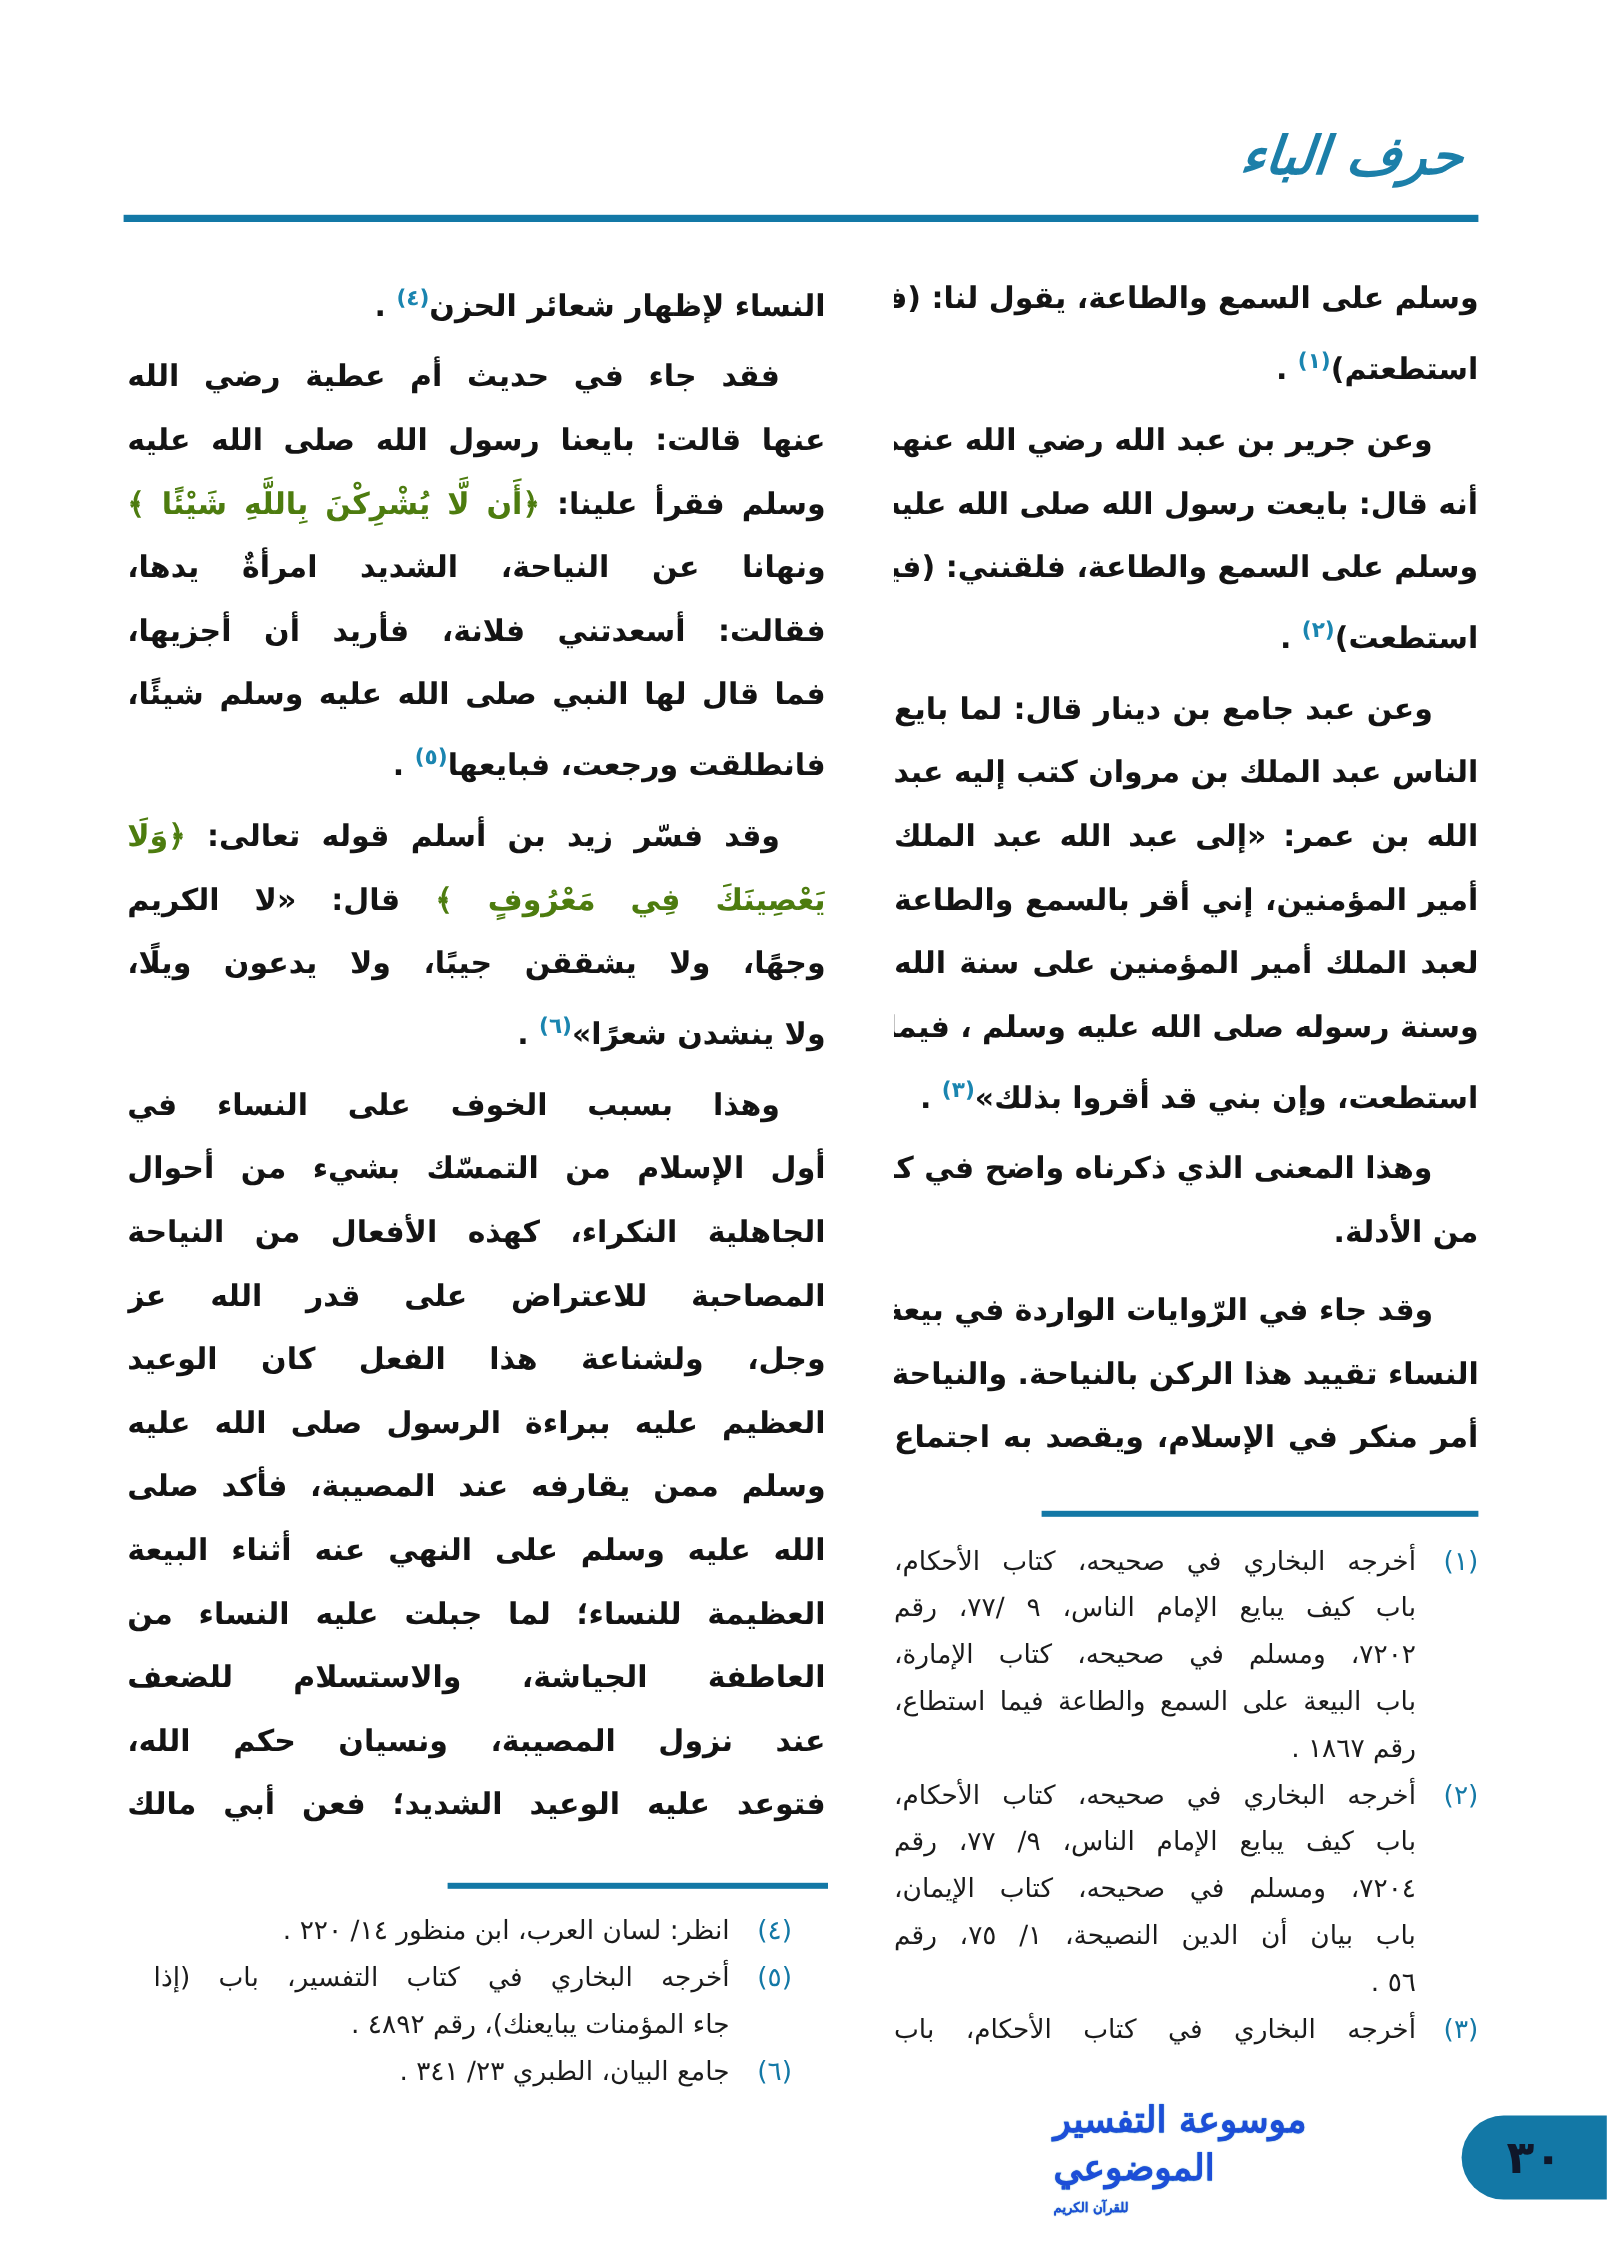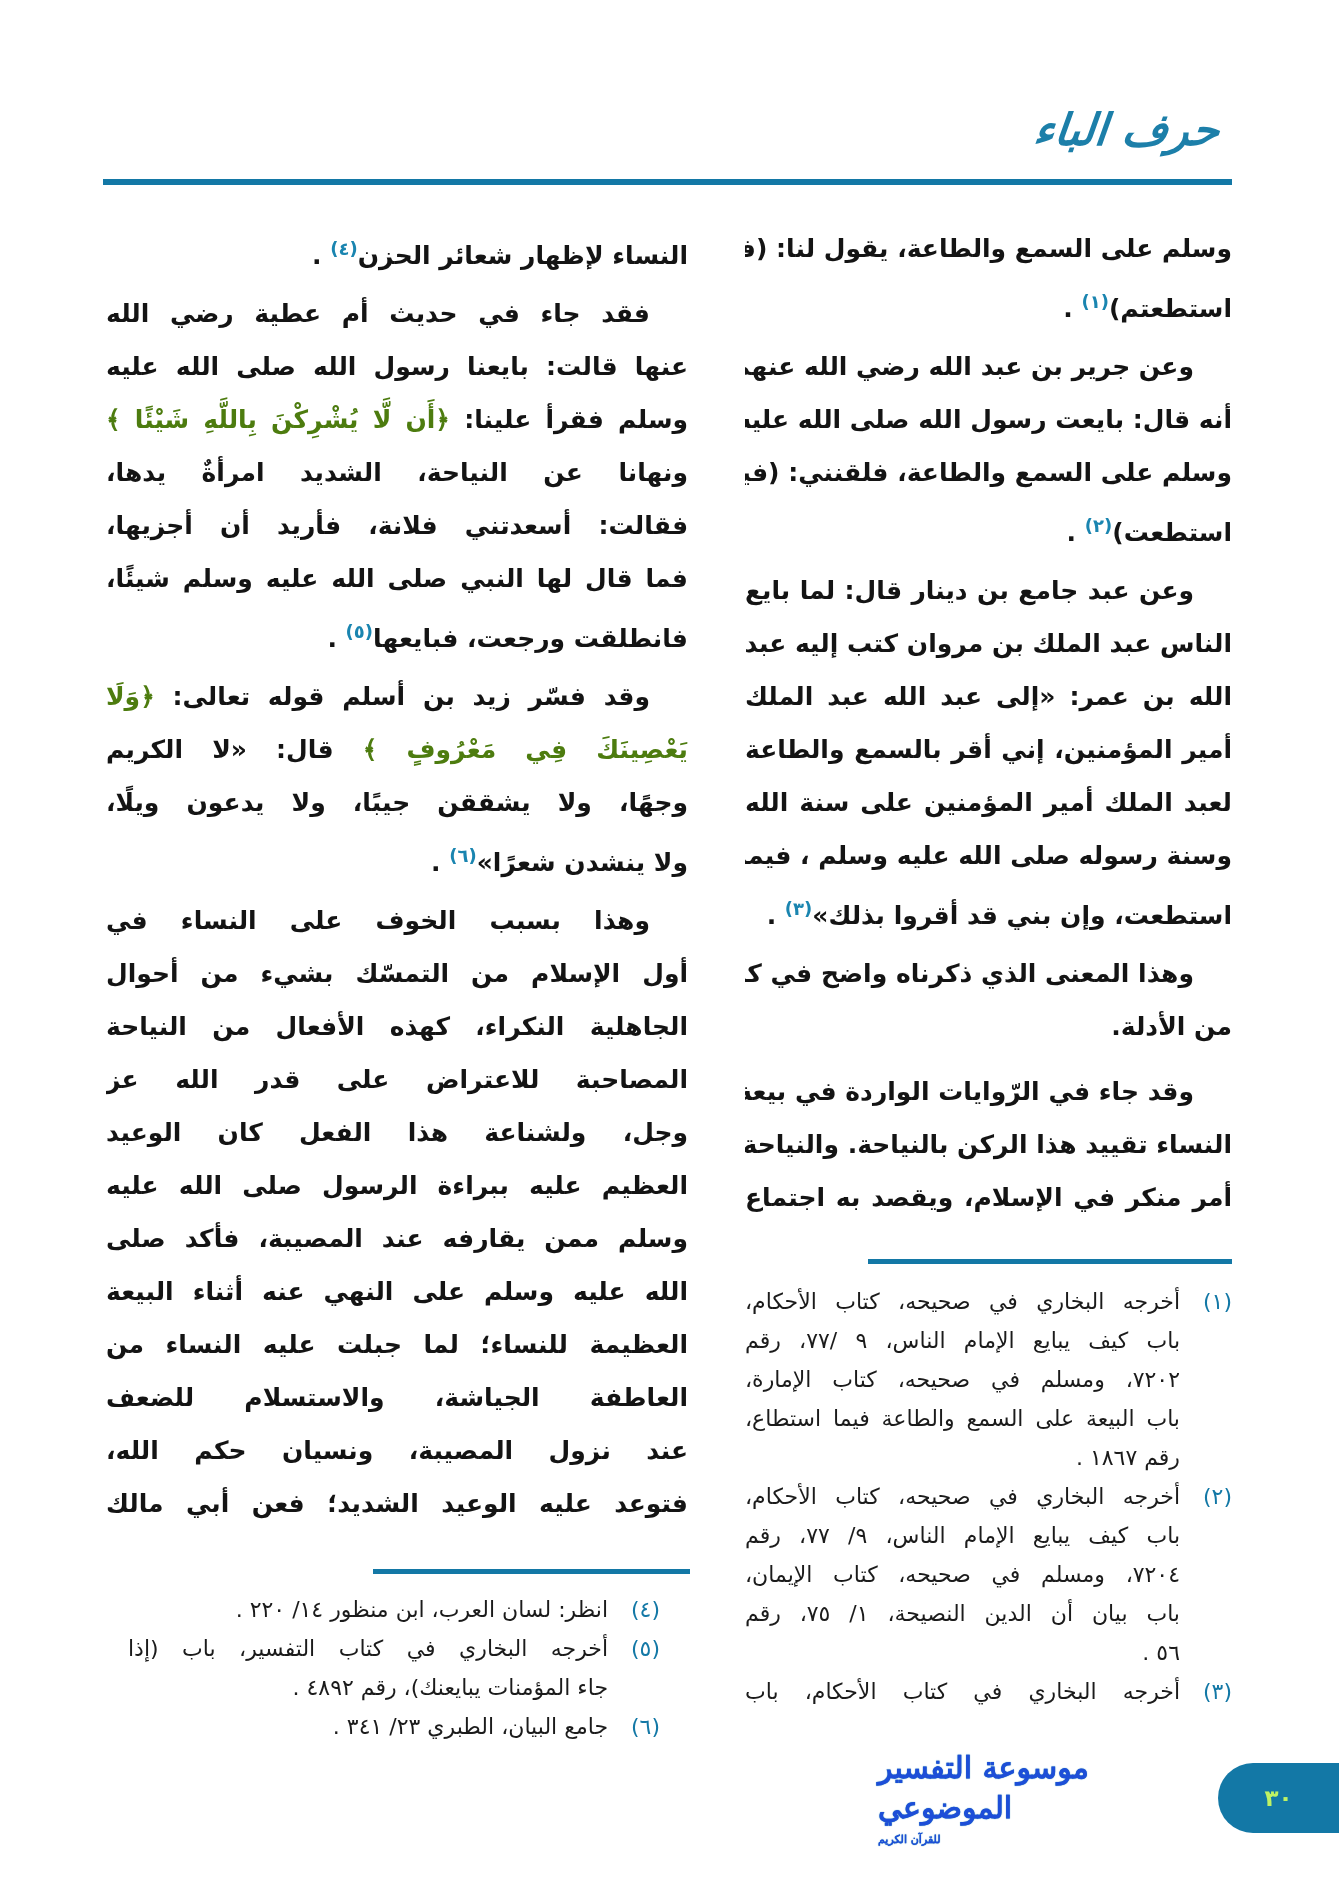--- a/index.html
+++ b/index.html
@@ -49,22 +49,22 @@
     font-size:30px;font-weight:700;line-height:40px;font-family:"DejaVu Serif", serif;
     text-shadow:0 0 1px #1378a6;letter-spacing:-1px;
   }
   #logo-subtitle{
     font-size:11px;font-weight:700;line-height:24px;font-family:"DejaVu Serif", serif;
     text-shadow:0 0 1px #1378a6;
   }
   
   #page-badge{
     right:0;top:1763px;width:121px;height:70px;background:#1378a6;
-    border-radius:35px 0 0 35px;color:#bef264;display:flex;align-items:center;
-    justify-content:center;font-size:23px;font-weight:700;
+    border-radius:35px 0 0 35px;color:#0f172a;display:flex;align-items:center;
+    justify-content:center;font-size:38px;font-weight:700;
   }
 </style>
 </head>
 <body>
 
 <div class="abs" id="header-title">حرف الباء</div>
 <div class="abs" id="header-rule"></div>
 
 <div class="abs col" id="col-right">
     <div class="para">

